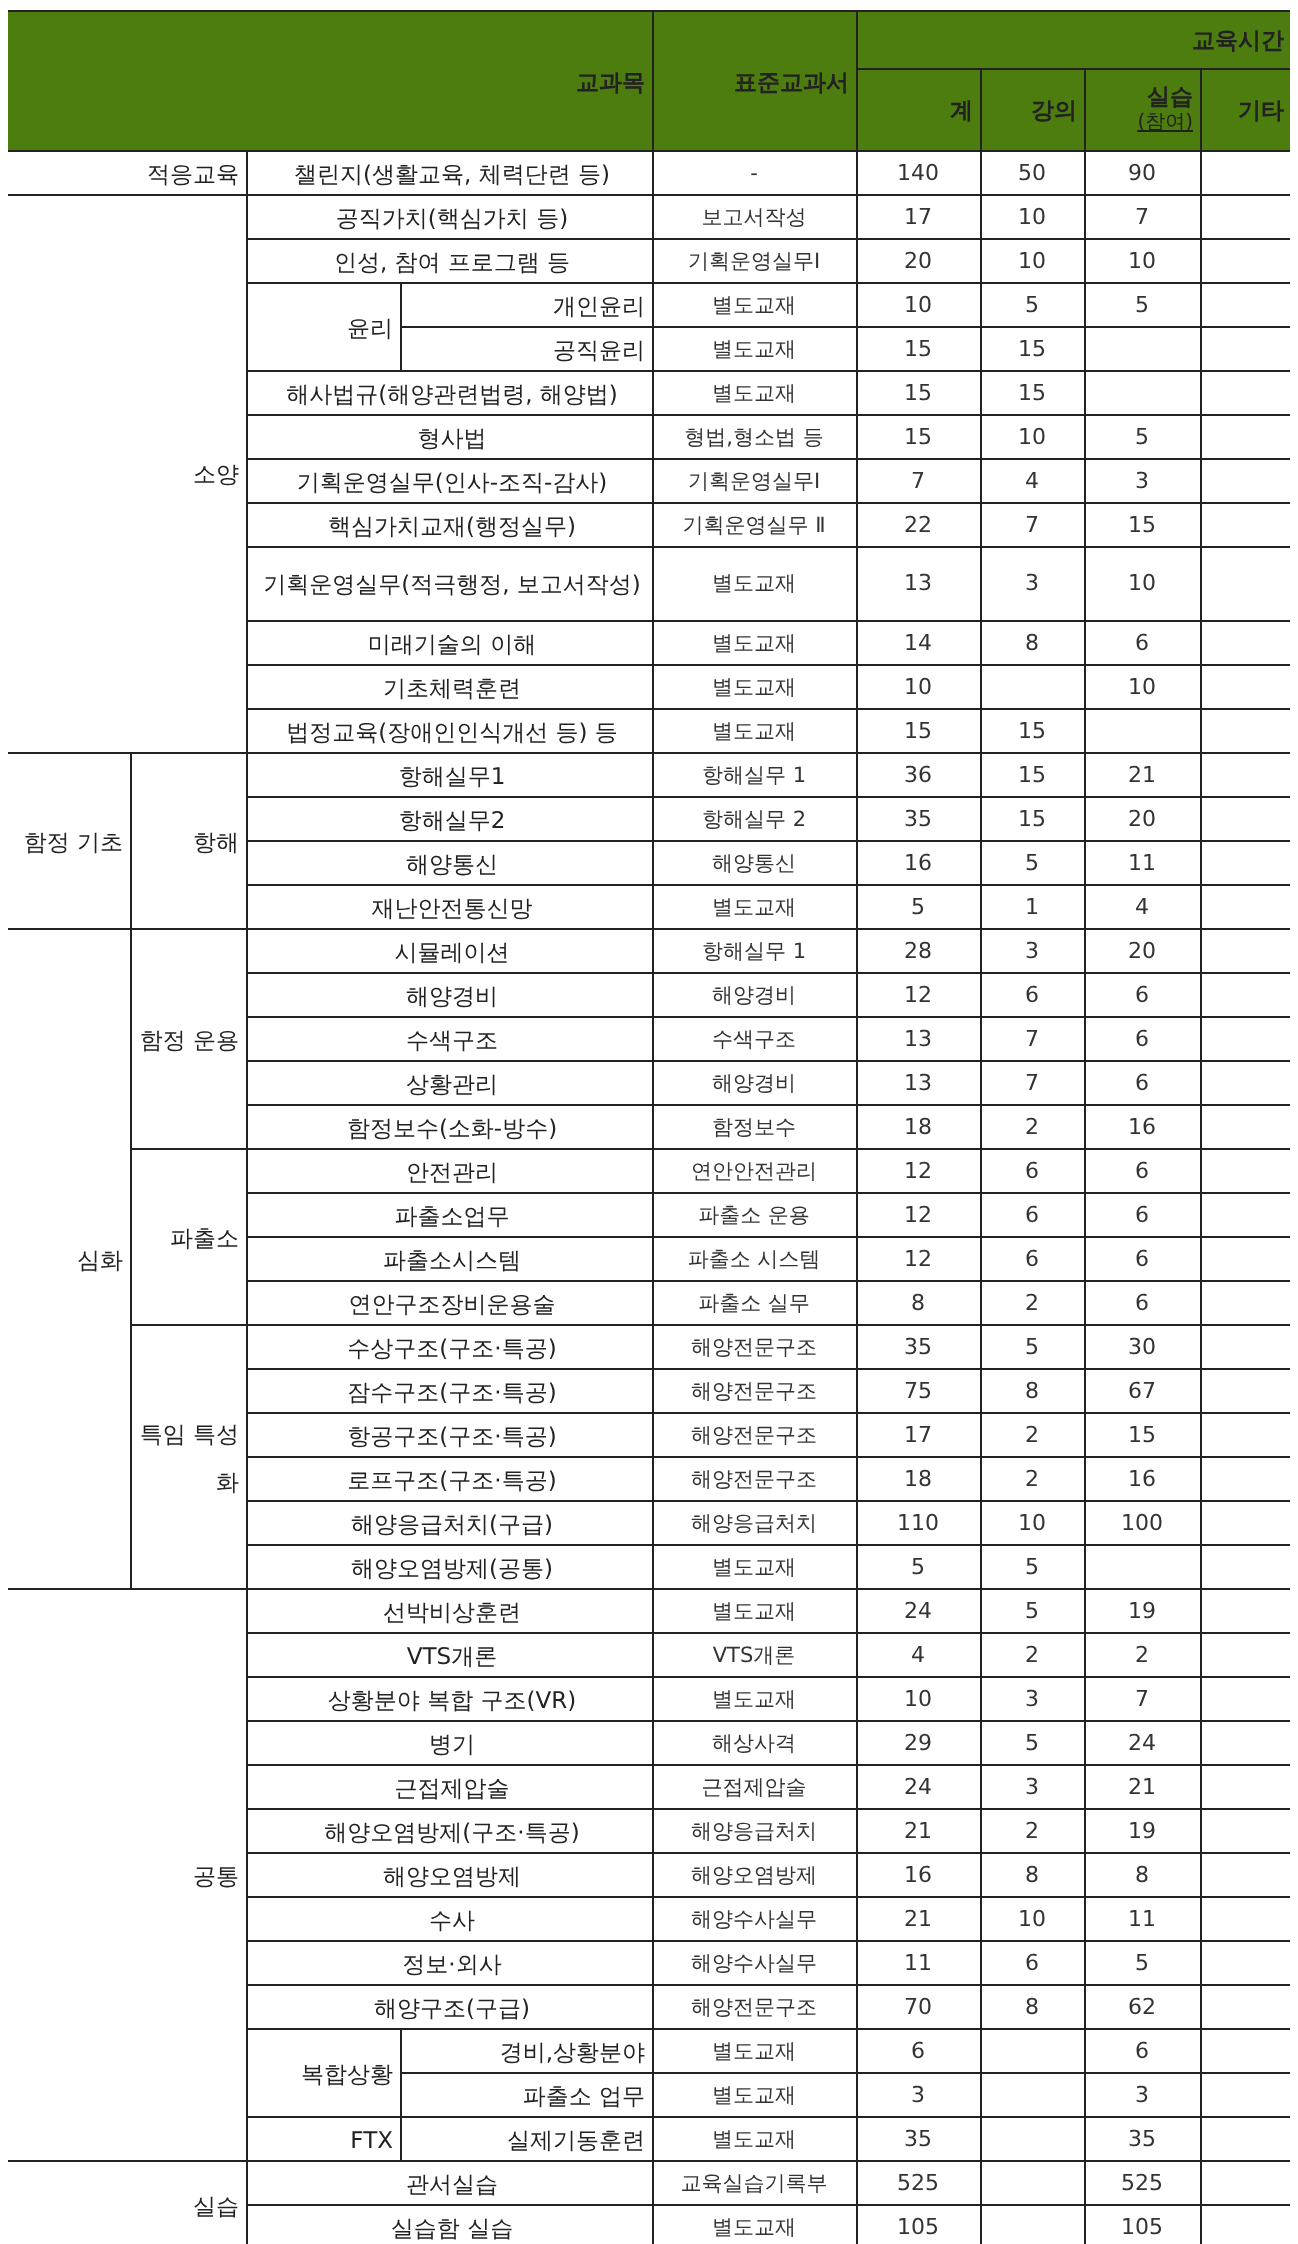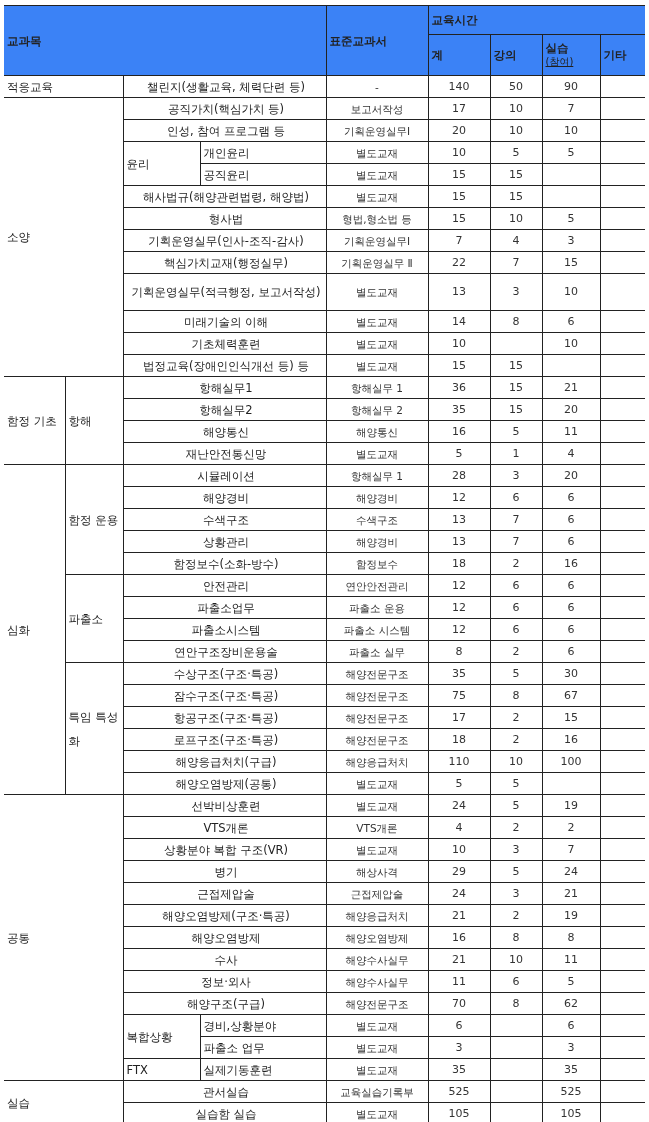--- a/index.html
+++ b/index.html
@@ -15,33 +15,33 @@
   table.curriculum td, table.curriculum th {
     border: 1px solid #222;
     padding: 0 3px;
     height: 21px;
     line-height: 14px;
     font-weight: normal;
     overflow: hidden;
     white-space: nowrap;
   }
   table.curriculum th {
-    background: #3b82f6;
+    background: #4d7c0f;
     font-weight: bold;
-    text-align: left;
+    text-align: right;
     font-size: 11.5px;
   }
   .hdr-top { height: 28px !important; }
   .hdr-sub { height: 40px !important; }
   .sub-note { display: block; font-weight: normal; font-size: 10px; text-decoration: underline; }
-  .c { text-align: left; margin-top: 40px; }
+  .c { text-align: right; margin-top: 40px; }
   .l { text-align: center; padding-left: 6px !important; }
   .num { text-align: center; font-size: 11px; color: #333; }
   .book { text-align: center; font-size: 10.5px; color: #333; }
-  .cat { text-align: left; white-space: normal !important; line-height: 24px !important; }
+  .cat { text-align: right; white-space: normal !important; line-height: 24px !important; }
   .twoline { white-space: normal !important; height: 36px !important; line-height: 15px !important; }
   
   table.curriculum tr > *:first-child { border-left: none; }
   table.curriculum tr > *:last-child { border-right: none; }
 </style>
 </head>
 <body>
 
 <table class="curriculum">
   <colgroup>

